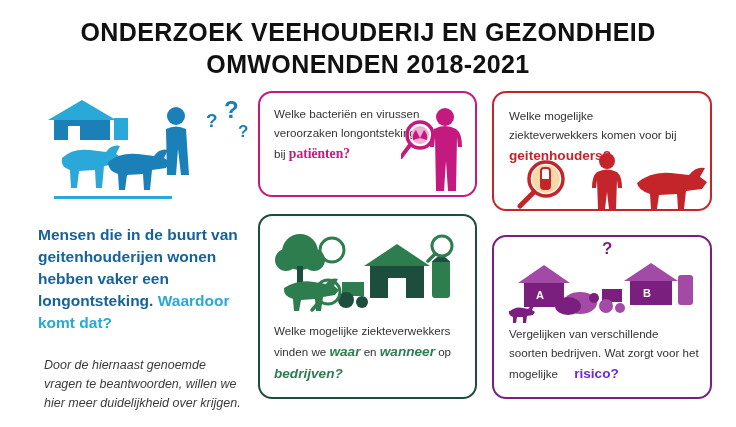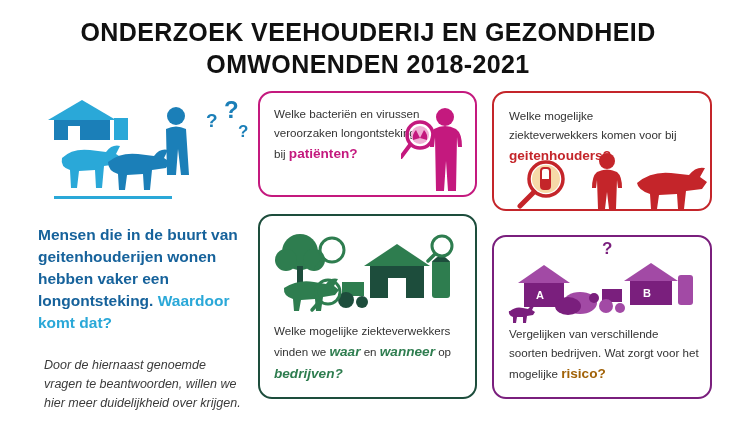--- a/index.html
+++ b/index.html
@@ -96,21 +96,21 @@
     top: 91px;
     width: 219px;
     height: 106px;
     border-color: #c4197e;
   }
   #card-patients .card-text {
     left: 14px;
     top: 12px;
     width: 150px;
   }
-  #card-patients .hl { color: #c4197e; }
+  #card-patients .hl { color: #c4197e; font-family: Liberation Serif, serif; }
   #card-patients .card-art { right: 2px; top: 6px; width: 72px; height: 98px; }
 
   
   #card-goatfarmers {
     left: 492px;
     top: 91px;
     width: 220px;
     height: 120px;
     border-color: #c4252a;
   }
@@ -144,21 +144,21 @@
     top: 235px;
     width: 220px;
     height: 164px;
     border-color: #7a1f7d;
   }
   #card-compare .card-text {
     left: 15px;
     bottom: 12px;
     width: 190px;
   }
-  #card-compare .hl { color: #a16207; }
+  #card-compare .hl { color: #6d28d9; margin-left: 13px; }
   #card-compare .card-art { left: 8px; top: 8px; width: 205px; height: 78px; }
 
   .q-mark {
     position: absolute;
     font-weight: bold;
     color: #1b7fb8;
   }
 </style>
 </head>
 <body>

